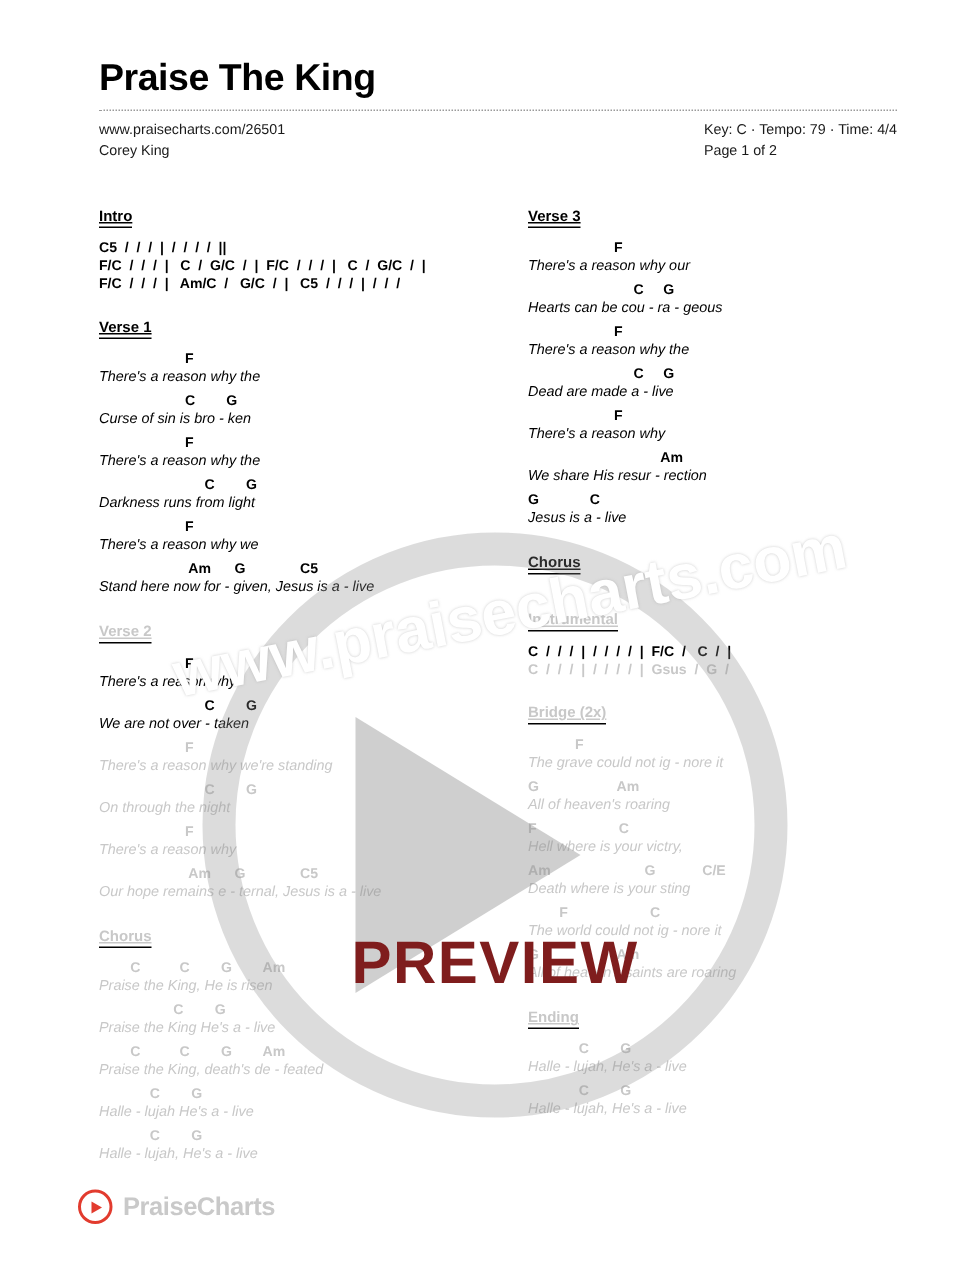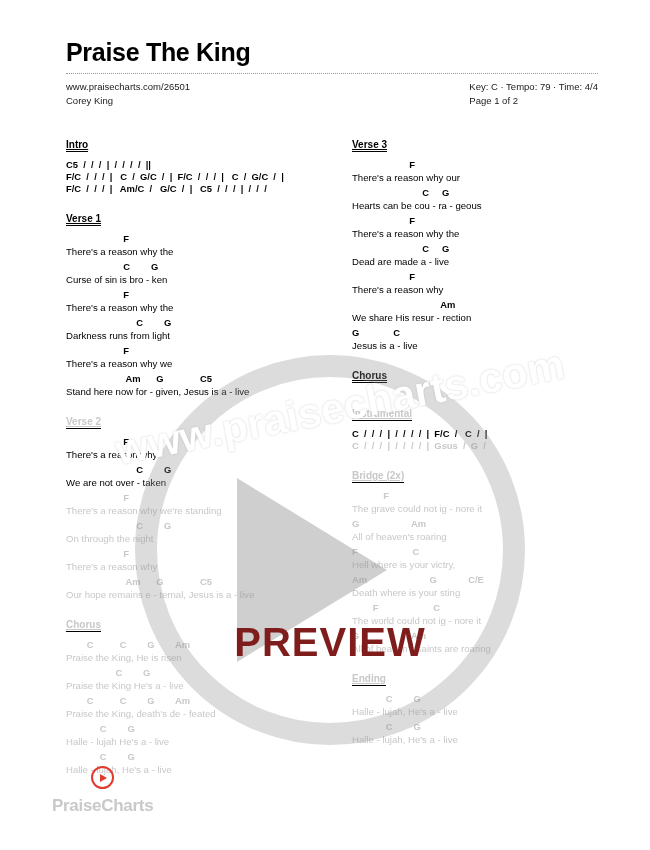--- a/index.html
+++ b/index.html
@@ -22,21 +22,21 @@
 
   .columns { display:flex; gap:40px; margin-top:26px; }
   .col { width:250px; }
 
   .sect { margin-bottom:13px; }
   .sect-head {
     font-size:10px; font-weight:bold; display:inline-block;
     border-bottom:1.4px solid #000; padding-bottom:1px; margin-bottom:7px;text-decoration:underline;
   }
   .chordline { font-weight:bold; font-size:9.4px; line-height:12px; white-space:pre; }
-  .lyricline { font-size:9.6px; line-height:13px; white-space:pre; margin-bottom:3px; }
+  .lyricline { font-size:9.6px; line-height:13px; white-space:pre; margin-bottom:3px;font-style:italic; }
 
   
   .faded { color:#c8c8c8; }
 
   
   .wm { position:absolute; left:0; top:0; width:650px; height:850px; pointer-events:none; }
   .wm-ring {
     position:absolute; left:135px; top:355px; width:390px; height:390px;
     border-radius:50%; border:22px solid rgba(140,140,140,0.30);
     box-sizing:border-box;
@@ -55,21 +55,21 @@
   }
   .wm-text {
     position:absolute; left:112px; top:385px; width:440px;
     color:#ffffff; font-size:42px; font-weight:bold;
     transform:rotate(-11deg);
     text-align:center;
     text-shadow:0 0 2px rgba(160,160,160,0.55);
   }
 
   
-  .footer { position:absolute; left:52px; bottom:34px; display:flex; align-items:center; gap:7px;flex-direction:column; }
+  .footer { position:absolute; left:52px; bottom:34px; display:flex; align-items:center; gap:7px; }
   .logo-circle {
     width:19px; height:19px; border-radius:50%; border:2px solid #e23b2e;
     display:flex; align-items:center; justify-content:center;
   }
   .logo-tri {
     width:0;height:0; border-left:7px solid #e23b2e;
     border-top:4.5px solid transparent; border-bottom:4.5px solid transparent;
     margin-left:2px;
   }
   .logo-text { font-size:17px; font-weight:bold; color:#c9c9c9; letter-spacing:-0.3px; }

